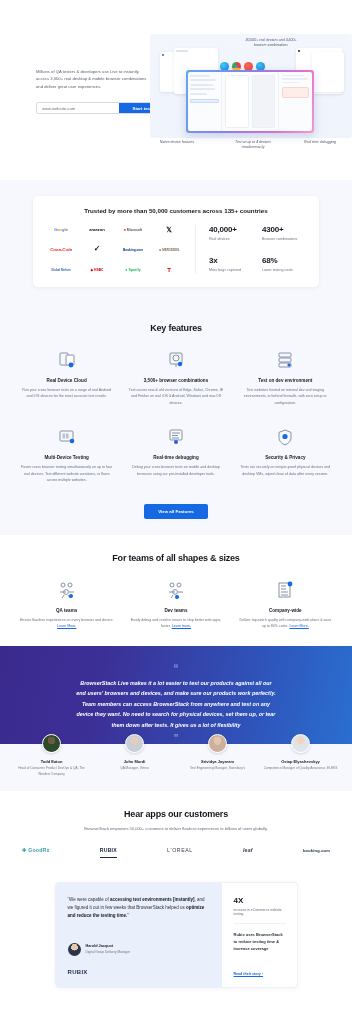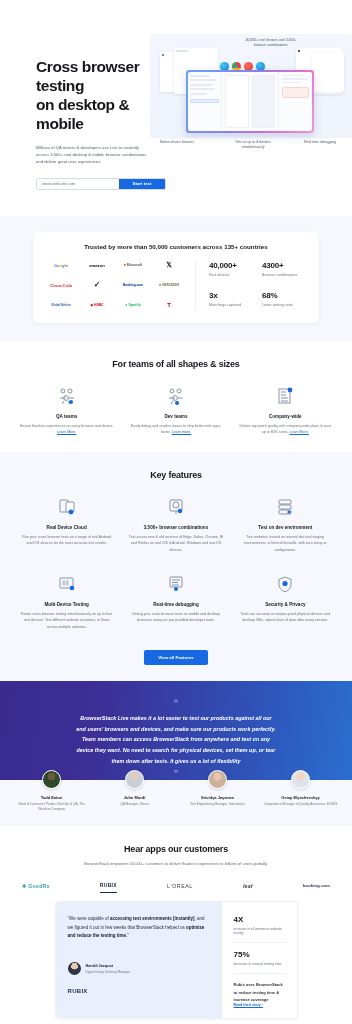--- a/index.html
+++ b/index.html
@@ -131,21 +131,21 @@
   .avatar.a3 { background: radial-gradient(circle at 50% 34%, #e5c6ad 0 28%, #cbb09b 29% 100%); }
   .avatar.a4 { background: radial-gradient(circle at 50% 32%, #f0d6c2 0 28%, #dfe3ea 29% 100%); }
   .a-name { font-size:4px; font-weight:700; margin-top:6px; color:#1b1b24;}
   .a-role { font-size:3.2px; color:#717a8a; line-height:1.6; margin-top:2px; padding:0 2px;}
 
   
   .cust-logos { display:flex; justify-content:space-between; padding:0 22px; margin-top:16px; align-items:center;}
   .cust-logo { font-size:5.2px; font-weight:700; color:#3d4355; padding-bottom:4px; letter-spacing:.2px;}
   .cust-logo.active { border-bottom:1.5px solid #1b2a4e; color:#17233f;}
   .case-card {
-    margin:8px auto 0 auto; width:243px; background:#fff; border:1px solid #edf0f6;
+    margin:24px auto 0 auto; width:243px; background:#fff; border:1px solid #edf0f6;
     border-radius:4px; display:flex; overflow:hidden; box-shadow:0 1px 4px rgba(35,50,90,.05);
   }
   .case-left { width:166px; background:#eaf0fb; padding:13px 12px 12px 12px;}
   .case-quote { font-size:4.5px; line-height:1.85; color:#2a3142;}
   .case-quote b { font-weight:700; color:#16161d;}
   .case-person { display:flex; align-items:center; gap:5px; margin-top:22px;}
   .case-av { width:13px; height:13px; border-radius:50%; background: radial-gradient(circle at 50% 32%, #e8c9ad 0 30%, #2c3648 31% 100%);}
   .case-name { font-size:3.8px; font-weight:700; color:#1b1b24;}
   .case-role { font-size:3.2px; color:#6d7585; margin-top:1.5px;}
   .case-brand { font-size:6px; font-weight:700; color:#1b2a4e; margin-top:13px; letter-spacing:.3px;}
@@ -156,24 +156,20 @@
   .cs-note { font-size:4px; line-height:1.8; color:#2a3142; font-weight:600;}
   .cs-link { font-size:3.6px; color:#1668e3; font-weight:700; margin-top:auto;}
 </style>
 </head>
 <body>
 
 <div class="page">
 
   <section class="hero">
     <div class="hero-left">
-      <h1 class="hero-title">
-        <span>Cross browser testing</span><br>
-        <span>on desktop &amp; mobile</span>
-      </h1>
       <p class="hero-sub">Millions of QA testers &amp; developers use Live to instantly access 3,500+ real desktop &amp; mobile browser combinations and deliver great user experiences.</p>
       <div class="hero-form">
         <input class="hero-input" type="text" placeholder="www.website.com" style="">
         <button class="hero-btn">Start test</button>
       </div>
     </div>
 
     <div class="hero-right">
       <div class="hero-illus"></div>
 
@@ -266,20 +262,102 @@
           </div>
           <div>
             <div class="stat-num">68%</div>
             <div class="stat-lbl">Lower testing costs</div>
           </div>
         </div>
       </div>
     </div>
   </section>
 
+  <section class="sec alt">
+    <h2 class="sec-title">Key features</h2>
+
+    <div class="cols3">
+      <div class="col">
+        <div class="col-icon">
+          <svg width="20" height="18" viewBox="0 0 20 18">
+              <rect x="3" y="2" width="8" height="12" rx="1" fill="none" stroke="#8792a8" stroke-width="1"></rect>
+              <rect x="9" y="4" width="8" height="10" rx="1" fill="#fff" stroke="#8792a8" stroke-width="1"></rect>
+              <circle cx="14" cy="14" r="2.4" fill="#1668e3"></circle>
+            </svg>
+        </div>
+        <div class="col-h">Real Device Cloud</div>
+        <div class="col-p">Run your cross browser tests on a range of real Android and iOS devices for the most accurate test results.</div>
+      </div>
+      <div class="col">
+        <div class="col-icon">
+          <svg width="20" height="18" viewBox="0 0 20 18">
+              <rect x="4" y="2" width="12" height="11" rx="1" fill="none" stroke="#8792a8" stroke-width="1"></rect>
+              <circle cx="10" cy="7" r="3" fill="none" stroke="#8792a8" stroke-width="1"></circle>
+              <path d="M10 13v3" stroke="#8792a8" stroke-width="1"></path>
+              <circle cx="14" cy="13" r="2.2" fill="#1668e3"></circle>
+            </svg>
+        </div>
+        <div class="col-h">3,500+ browser combinations</div>
+        <div class="col-p">Test across new &amp; old versions of Edge, Safari, Chrome, IE and Firefox on real iOS &amp; Android, Windows and macOS devices.</div>
+      </div>
+      <div class="col">
+        <div class="col-icon">
+          <svg width="20" height="18" viewBox="0 0 20 18">
+              <rect x="4" y="2" width="12" height="4" rx="1" fill="none" stroke="#8792a8" stroke-width="1"></rect>
+              <rect x="4" y="7" width="12" height="4" rx="1" fill="none" stroke="#8792a8" stroke-width="1"></rect>
+              <rect x="4" y="12" width="12" height="4" rx="1" fill="none" stroke="#8792a8" stroke-width="1"></rect>
+              <circle cx="14" cy="14" r="1.6" fill="#1668e3"></circle>
+            </svg>
+        </div>
+        <div class="col-h">Test on dev environment</div>
+        <div class="col-p">Test websites hosted on internal dev and staging environments, or behind firewalls, with zero setup or configuration.</div>
+      </div>
+    </div>
+
+    <div class="cols3" style="margin-top:20px;">
+      <div class="col">
+        <div class="col-icon">
+          <svg width="20" height="18" viewBox="0 0 20 18">
+              <rect x="3" y="3" width="13" height="10" rx="1" fill="none" stroke="#8792a8" stroke-width="1"></rect>
+              <rect x="5.5" y="5.5" width="2.6" height="5" fill="#b9c3d4"></rect>
+              <rect x="9" y="5.5" width="2.6" height="5" fill="#b9c3d4"></rect>
+              <circle cx="15" cy="13" r="2.3" fill="#1668e3"></circle>
+            </svg>
+        </div>
+        <div class="col-h">Multi-Device Testing</div>
+        <div class="col-p">Faster cross browser testing simultaneously on up to four real devices. Test different website variations, or flows across multiple websites.</div>
+      </div>
+      <div class="col">
+        <div class="col-icon">
+          <svg width="20" height="18" viewBox="0 0 20 18">
+              <rect x="4" y="2" width="12" height="10" rx="1" fill="none" stroke="#8792a8" stroke-width="1"></rect>
+              <path d="M6 5h8M6 7.5h6M6 10h7" stroke="#8792a8" stroke-width="1"></path>
+              <circle cx="10" cy="14" r="2" fill="#1668e3"></circle>
+            </svg>
+        </div>
+        <div class="col-h">Real-time debugging</div>
+        <div class="col-p">Debug your cross browser tests on mobile and desktop browsers using our pre-installed developer tools.</div>
+      </div>
+      <div class="col">
+        <div class="col-icon">
+          <svg width="20" height="18" viewBox="0 0 20 18">
+              <path d="M10 2l6 2.4v5c0 4-3 6.4-6 7.4-3-1-6-3.4-6-7.4v-5z" fill="none" stroke="#8792a8" stroke-width="1"></path>
+              <circle cx="10" cy="8.5" r="2.6" fill="#1668e3"></circle>
+            </svg>
+        </div>
+        <div class="col-h">Security &amp; Privacy</div>
+        <div class="col-p">Tests run securely on tamper-proof physical devices and desktop VMs, wiped clean of data after every session.</div>
+      </div>
+    </div>
+
+    <div class="center-btn">
+      <button class="btn-primary">View all Features</button>
+    </div>
+  </section>
+
   <section class="sec">
     <h2 class="sec-title">For teams of all shapes &amp; sizes</h2>
     <div class="cols3">
       <div class="col">
         <div class="col-icon">
           <svg width="20" height="18" viewBox="0 0 20 18">
               <circle cx="6" cy="4" r="2" fill="none" stroke="#8792a8" stroke-width="1"></circle>
               <circle cx="13" cy="4" r="2" fill="none" stroke="#8792a8" stroke-width="1"></circle>
               <path d="M3 11h6M12 11h5" stroke="#8792a8" stroke-width="1"></path>
               <circle cx="9" cy="11" r="2.4" fill="none" stroke="#8792a8" stroke-width="1"></circle>
@@ -311,102 +389,20 @@
               <path d="M6 5h5M6 8h5M6 11h7M6 14h7" stroke="#8792a8" stroke-width="1"></path>
               <circle cx="15" cy="3" r="2.4" fill="#1668e3"></circle>
             </svg>
         </div>
         <div class="col-h">Company-wide</div>
         <div class="col-p"><span>Deliver top-notch quality with company-wide plans &amp; save up to 80% costs. </span><a class="lnk" href="#">Learn More.</a></div>
       </div>
     </div>
   </section>
 
-  <section class="sec alt">
-    <h2 class="sec-title">Key features</h2>
-
-    <div class="cols3">
-      <div class="col">
-        <div class="col-icon">
-          <svg width="20" height="18" viewBox="0 0 20 18">
-              <rect x="3" y="2" width="8" height="12" rx="1" fill="none" stroke="#8792a8" stroke-width="1"></rect>
-              <rect x="9" y="4" width="8" height="10" rx="1" fill="#fff" stroke="#8792a8" stroke-width="1"></rect>
-              <circle cx="14" cy="14" r="2.4" fill="#1668e3"></circle>
-            </svg>
-        </div>
-        <div class="col-h">Real Device Cloud</div>
-        <div class="col-p">Run your cross browser tests on a range of real Android and iOS devices for the most accurate test results.</div>
-      </div>
-      <div class="col">
-        <div class="col-icon">
-          <svg width="20" height="18" viewBox="0 0 20 18">
-              <rect x="4" y="2" width="12" height="11" rx="1" fill="none" stroke="#8792a8" stroke-width="1"></rect>
-              <circle cx="10" cy="7" r="3" fill="none" stroke="#8792a8" stroke-width="1"></circle>
-              <path d="M10 13v3" stroke="#8792a8" stroke-width="1"></path>
-              <circle cx="14" cy="13" r="2.2" fill="#1668e3"></circle>
-            </svg>
-        </div>
-        <div class="col-h">3,500+ browser combinations</div>
-        <div class="col-p">Test across new &amp; old versions of Edge, Safari, Chrome, IE and Firefox on real iOS &amp; Android, Windows and macOS devices.</div>
-      </div>
-      <div class="col">
-        <div class="col-icon">
-          <svg width="20" height="18" viewBox="0 0 20 18">
-              <rect x="4" y="2" width="12" height="4" rx="1" fill="none" stroke="#8792a8" stroke-width="1"></rect>
-              <rect x="4" y="7" width="12" height="4" rx="1" fill="none" stroke="#8792a8" stroke-width="1"></rect>
-              <rect x="4" y="12" width="12" height="4" rx="1" fill="none" stroke="#8792a8" stroke-width="1"></rect>
-              <circle cx="14" cy="14" r="1.6" fill="#1668e3"></circle>
-            </svg>
-        </div>
-        <div class="col-h">Test on dev environment</div>
-        <div class="col-p">Test websites hosted on internal dev and staging environments, or behind firewalls, with zero setup or configuration.</div>
-      </div>
-    </div>
-
-    <div class="cols3" style="margin-top:20px;">
-      <div class="col">
-        <div class="col-icon">
-          <svg width="20" height="18" viewBox="0 0 20 18">
-              <rect x="3" y="3" width="13" height="10" rx="1" fill="none" stroke="#8792a8" stroke-width="1"></rect>
-              <rect x="5.5" y="5.5" width="2.6" height="5" fill="#b9c3d4"></rect>
-              <rect x="9" y="5.5" width="2.6" height="5" fill="#b9c3d4"></rect>
-              <circle cx="15" cy="13" r="2.3" fill="#1668e3"></circle>
-            </svg>
-        </div>
-        <div class="col-h">Multi-Device Testing</div>
-        <div class="col-p">Faster cross browser testing simultaneously on up to four real devices. Test different website variations, or flows across multiple websites.</div>
-      </div>
-      <div class="col">
-        <div class="col-icon">
-          <svg width="20" height="18" viewBox="0 0 20 18">
-              <rect x="4" y="2" width="12" height="10" rx="1" fill="none" stroke="#8792a8" stroke-width="1"></rect>
-              <path d="M6 5h8M6 7.5h6M6 10h7" stroke="#8792a8" stroke-width="1"></path>
-              <circle cx="10" cy="14" r="2" fill="#1668e3"></circle>
-            </svg>
-        </div>
-        <div class="col-h">Real-time debugging</div>
-        <div class="col-p">Debug your cross browser tests on mobile and desktop browsers using our pre-installed developer tools.</div>
-      </div>
-      <div class="col">
-        <div class="col-icon">
-          <svg width="20" height="18" viewBox="0 0 20 18">
-              <path d="M10 2l6 2.4v5c0 4-3 6.4-6 7.4-3-1-6-3.4-6-7.4v-5z" fill="none" stroke="#8792a8" stroke-width="1"></path>
-              <circle cx="10" cy="8.5" r="2.6" fill="#1668e3"></circle>
-            </svg>
-        </div>
-        <div class="col-h">Security &amp; Privacy</div>
-        <div class="col-p">Tests run securely on tamper-proof physical devices and desktop VMs, wiped clean of data after every session.</div>
-      </div>
-    </div>
-
-    <div class="center-btn">
-      <button class="btn-primary">View all Features</button>
-    </div>
-  </section>
-
   <section class="band">
     <div class="qmark">“</div>
     <div class="quote">BrowserStack Live makes it a lot easier to test our products against all our end users' browsers and devices, and make sure our products work perfectly. Team members can access BrowserStack from anywhere and test on any device they want. No need to search for physical devices, set them up, or tear them down after tests. It gives us a lot of flexibility</div>
     <div class="qmark close">”</div>
   </section>
 
   <section class="authors-bg">
     <div class="authors">
       <div class="author">
         <div class="avatar a1"></div>
@@ -455,24 +451,20 @@
             <div class="case-role">Digital Group Delivery Manager</div>
           </div>
         </div>
         <div class="case-brand">RUBIX</div>
       </div>
       <div class="case-right">
         <div class="cs">
           <div class="cs-num">4X</div>
           <div class="cs-lbl">increase in eCommerce website testing</div>
         </div>
-        <div class="cs">
-          <div class="cs-num">75%</div>
-          <div class="cs-lbl">decrease in manual testing time</div>
-        </div>
         <div class="cs-note">Rubix uses BrowserStack to reduce testing time &amp; increase coverage</div>
         <a class="cs-link" href="#">Read their story  ›</a>
       </div>
     </div>
 
   </section>
 
 </div>
 
 </body></html>

